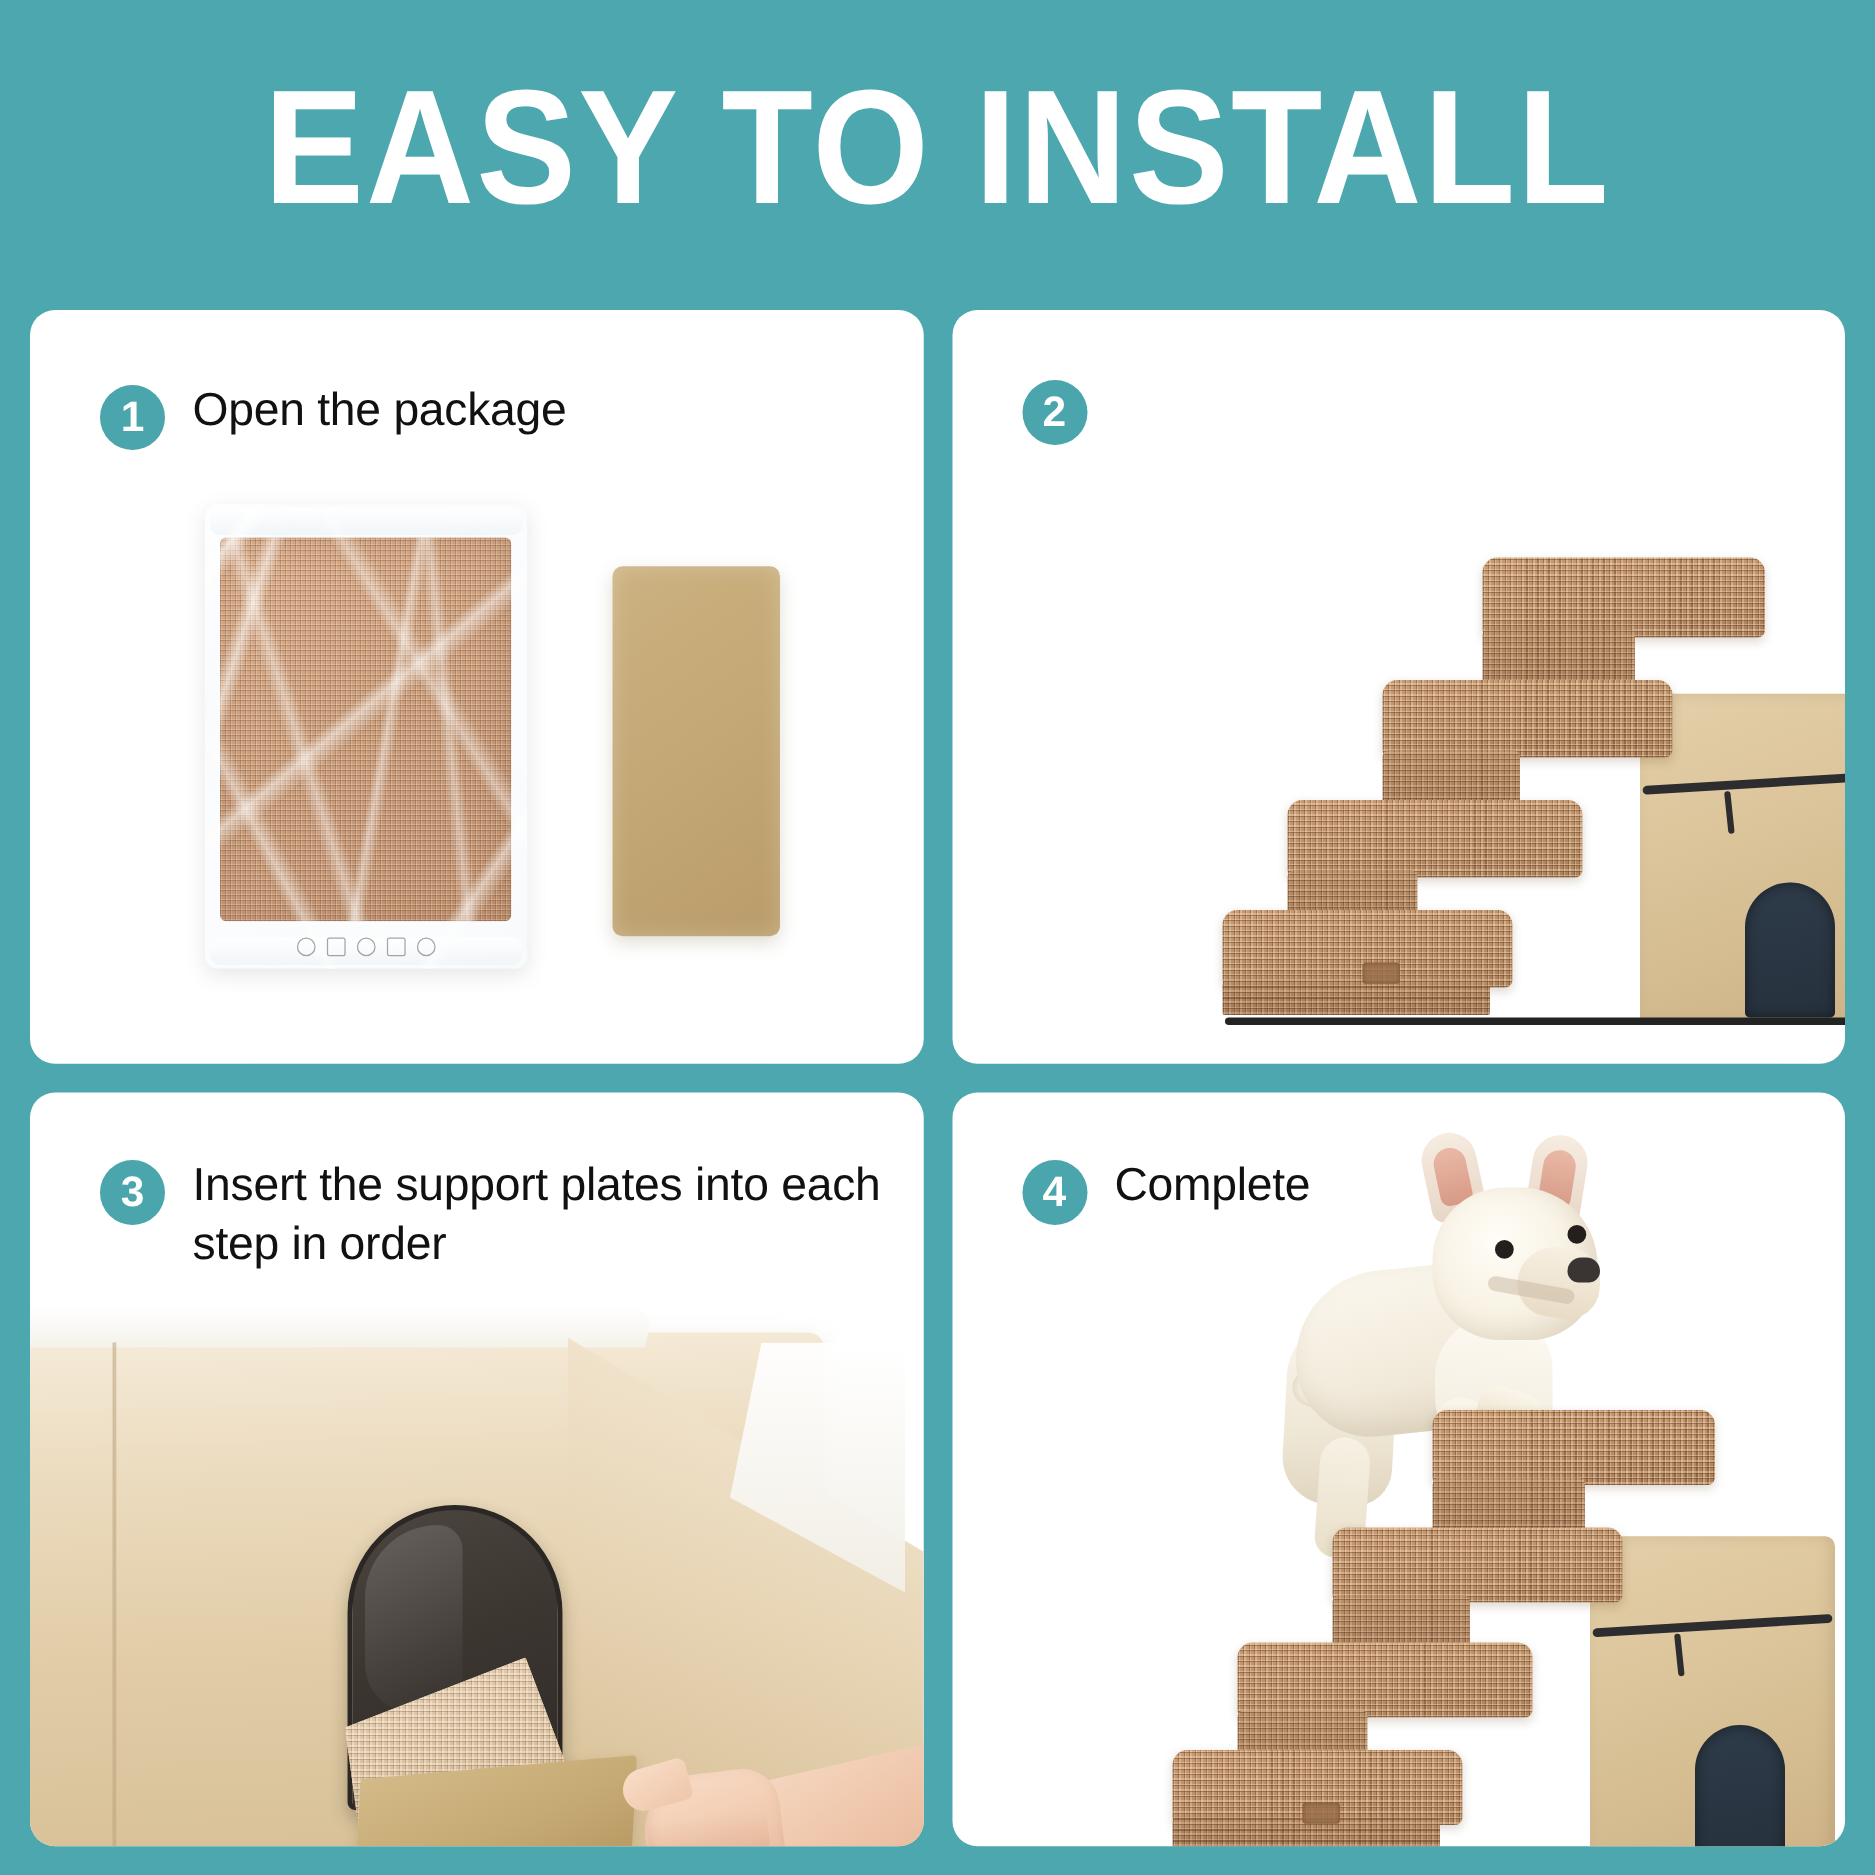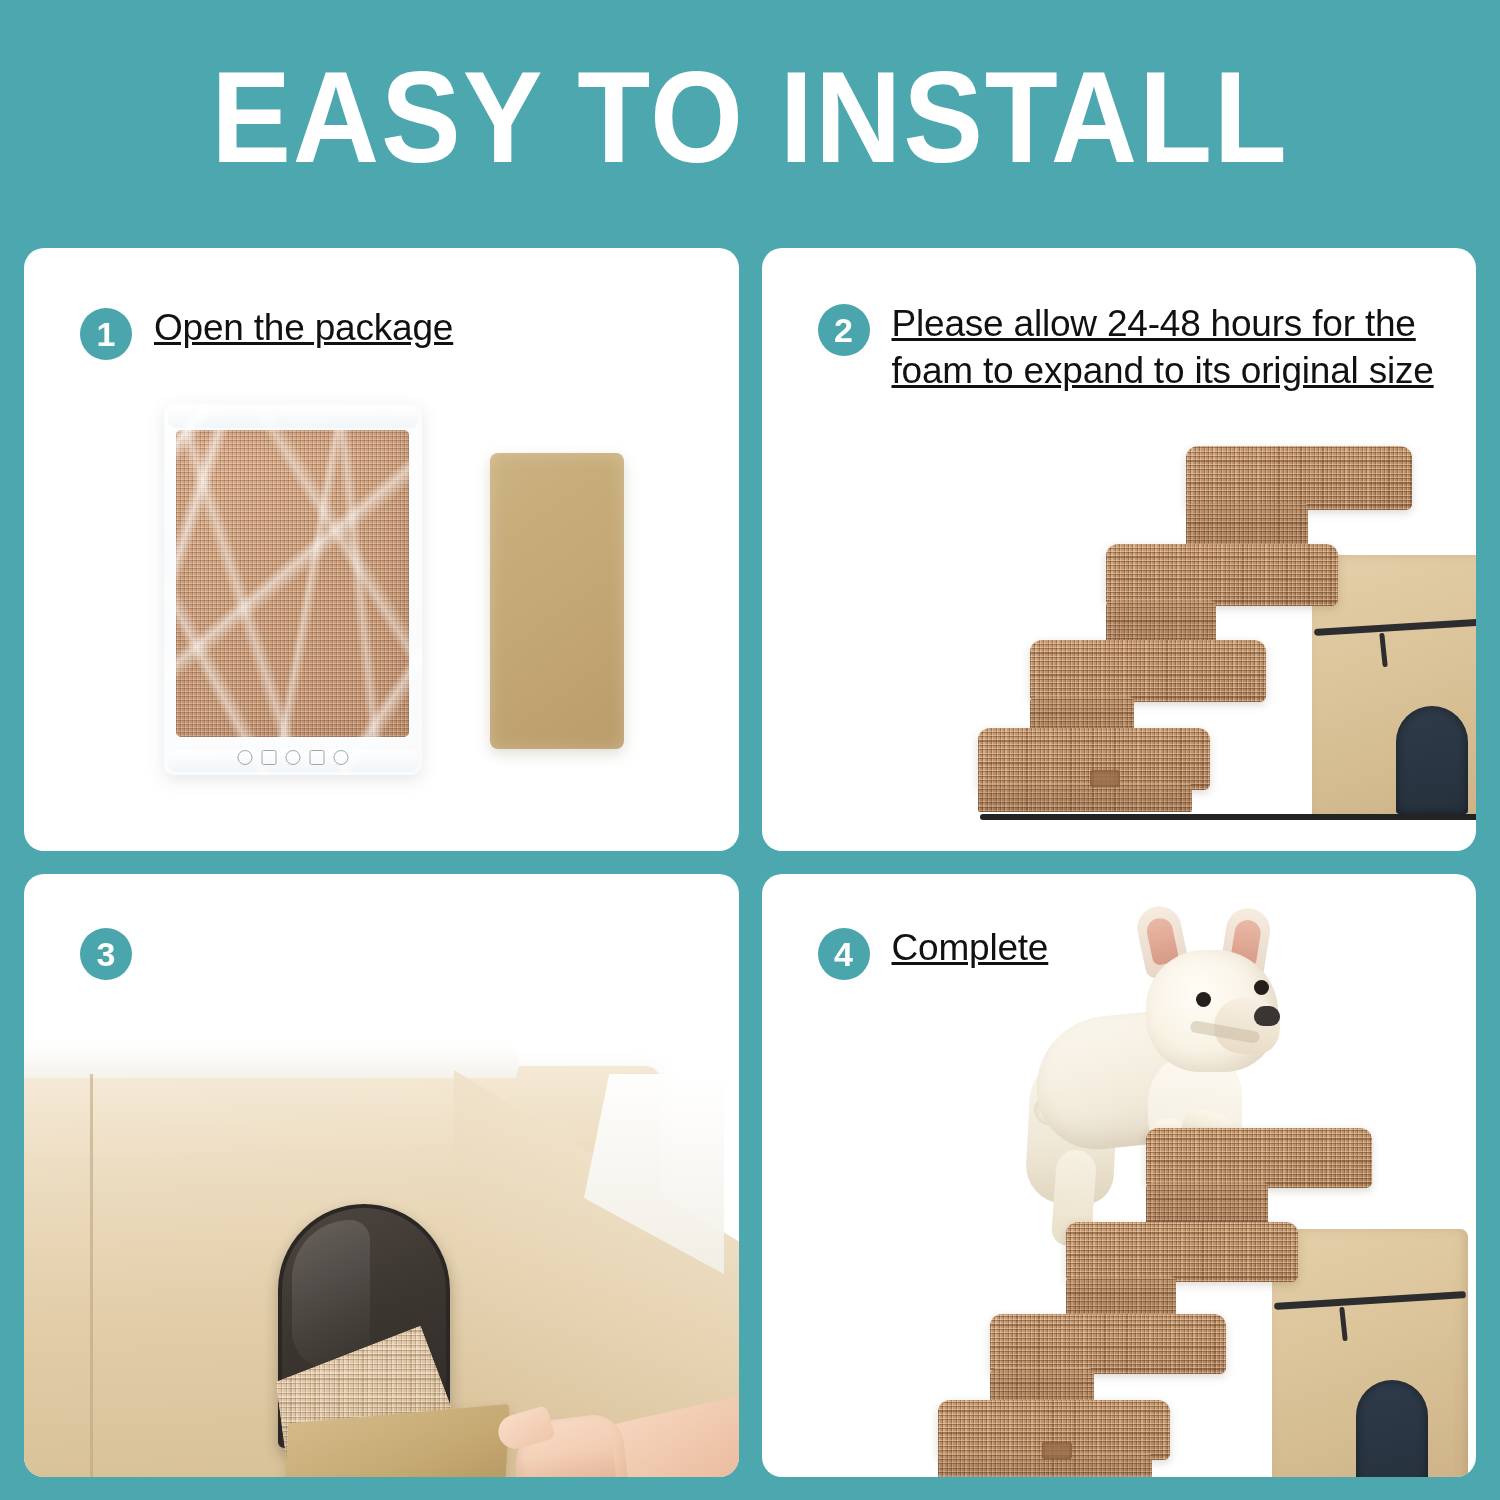--- a/index.html
+++ b/index.html
@@ -78,21 +78,20 @@
     margin-top: 4px;
   }
   .step-text {
     color: #111111;
     font-family: "Liberation Sans", sans-serif;
     font-weight: 400;
     font-size: 37px;
     line-height: 47px;
     letter-spacing: -0.2px;
     max-width: 560px;
-    text-decoration: underline;
   }
 
   
   .pkg-scene {
     position: absolute;
     left: 0; top: 0; right: 0; bottom: 0;
   }
   .vac-bag {
     position: absolute;
     left: 140px;
@@ -676,21 +675,20 @@
         </div>
 
         <div class="plate"></div>
       </div>
     </div>
 
     <div class="card">
 
       <div class="step-head" style="left:56px; top:52px;">
         <div class="badge">2</div>
-        <div class="step-text">Please allow 24-48 hours for the foam to expand to its original size</div>
       </div>
 
 
       <div class="stairs" style="left:216px; top:192px; width:530px; height:380px;">
         <div class="st-body">
 
           <div class="st-side">
             <div class="st-zip"></div>
             <div class="st-zip-pull"></div>
             <div class="st-arch"></div>
@@ -711,20 +709,21 @@
           <div class="st-tag" style="left:112px; top:330px;"></div>
           <div class="st-base-line"></div>
         </div>
       </div>
     </div>
 
     <div class="card">
 
       <div class="step-head" style="left:56px; top:50px;">
         <div class="badge">3</div>
+        <div class="step-text">Insert the support plates into each step in order</div>
       </div>
 
       <div class="c3-scene">
         <div class="c3-unit"></div>
         <div class="c3-top"></div>
         <div class="c3-edgeline"></div>
         <div class="c3-slope"></div>
         <div class="c3-whitefoam"></div>
         <div class="c3-flap">
           <div class="c3-flap-hl"></div>

